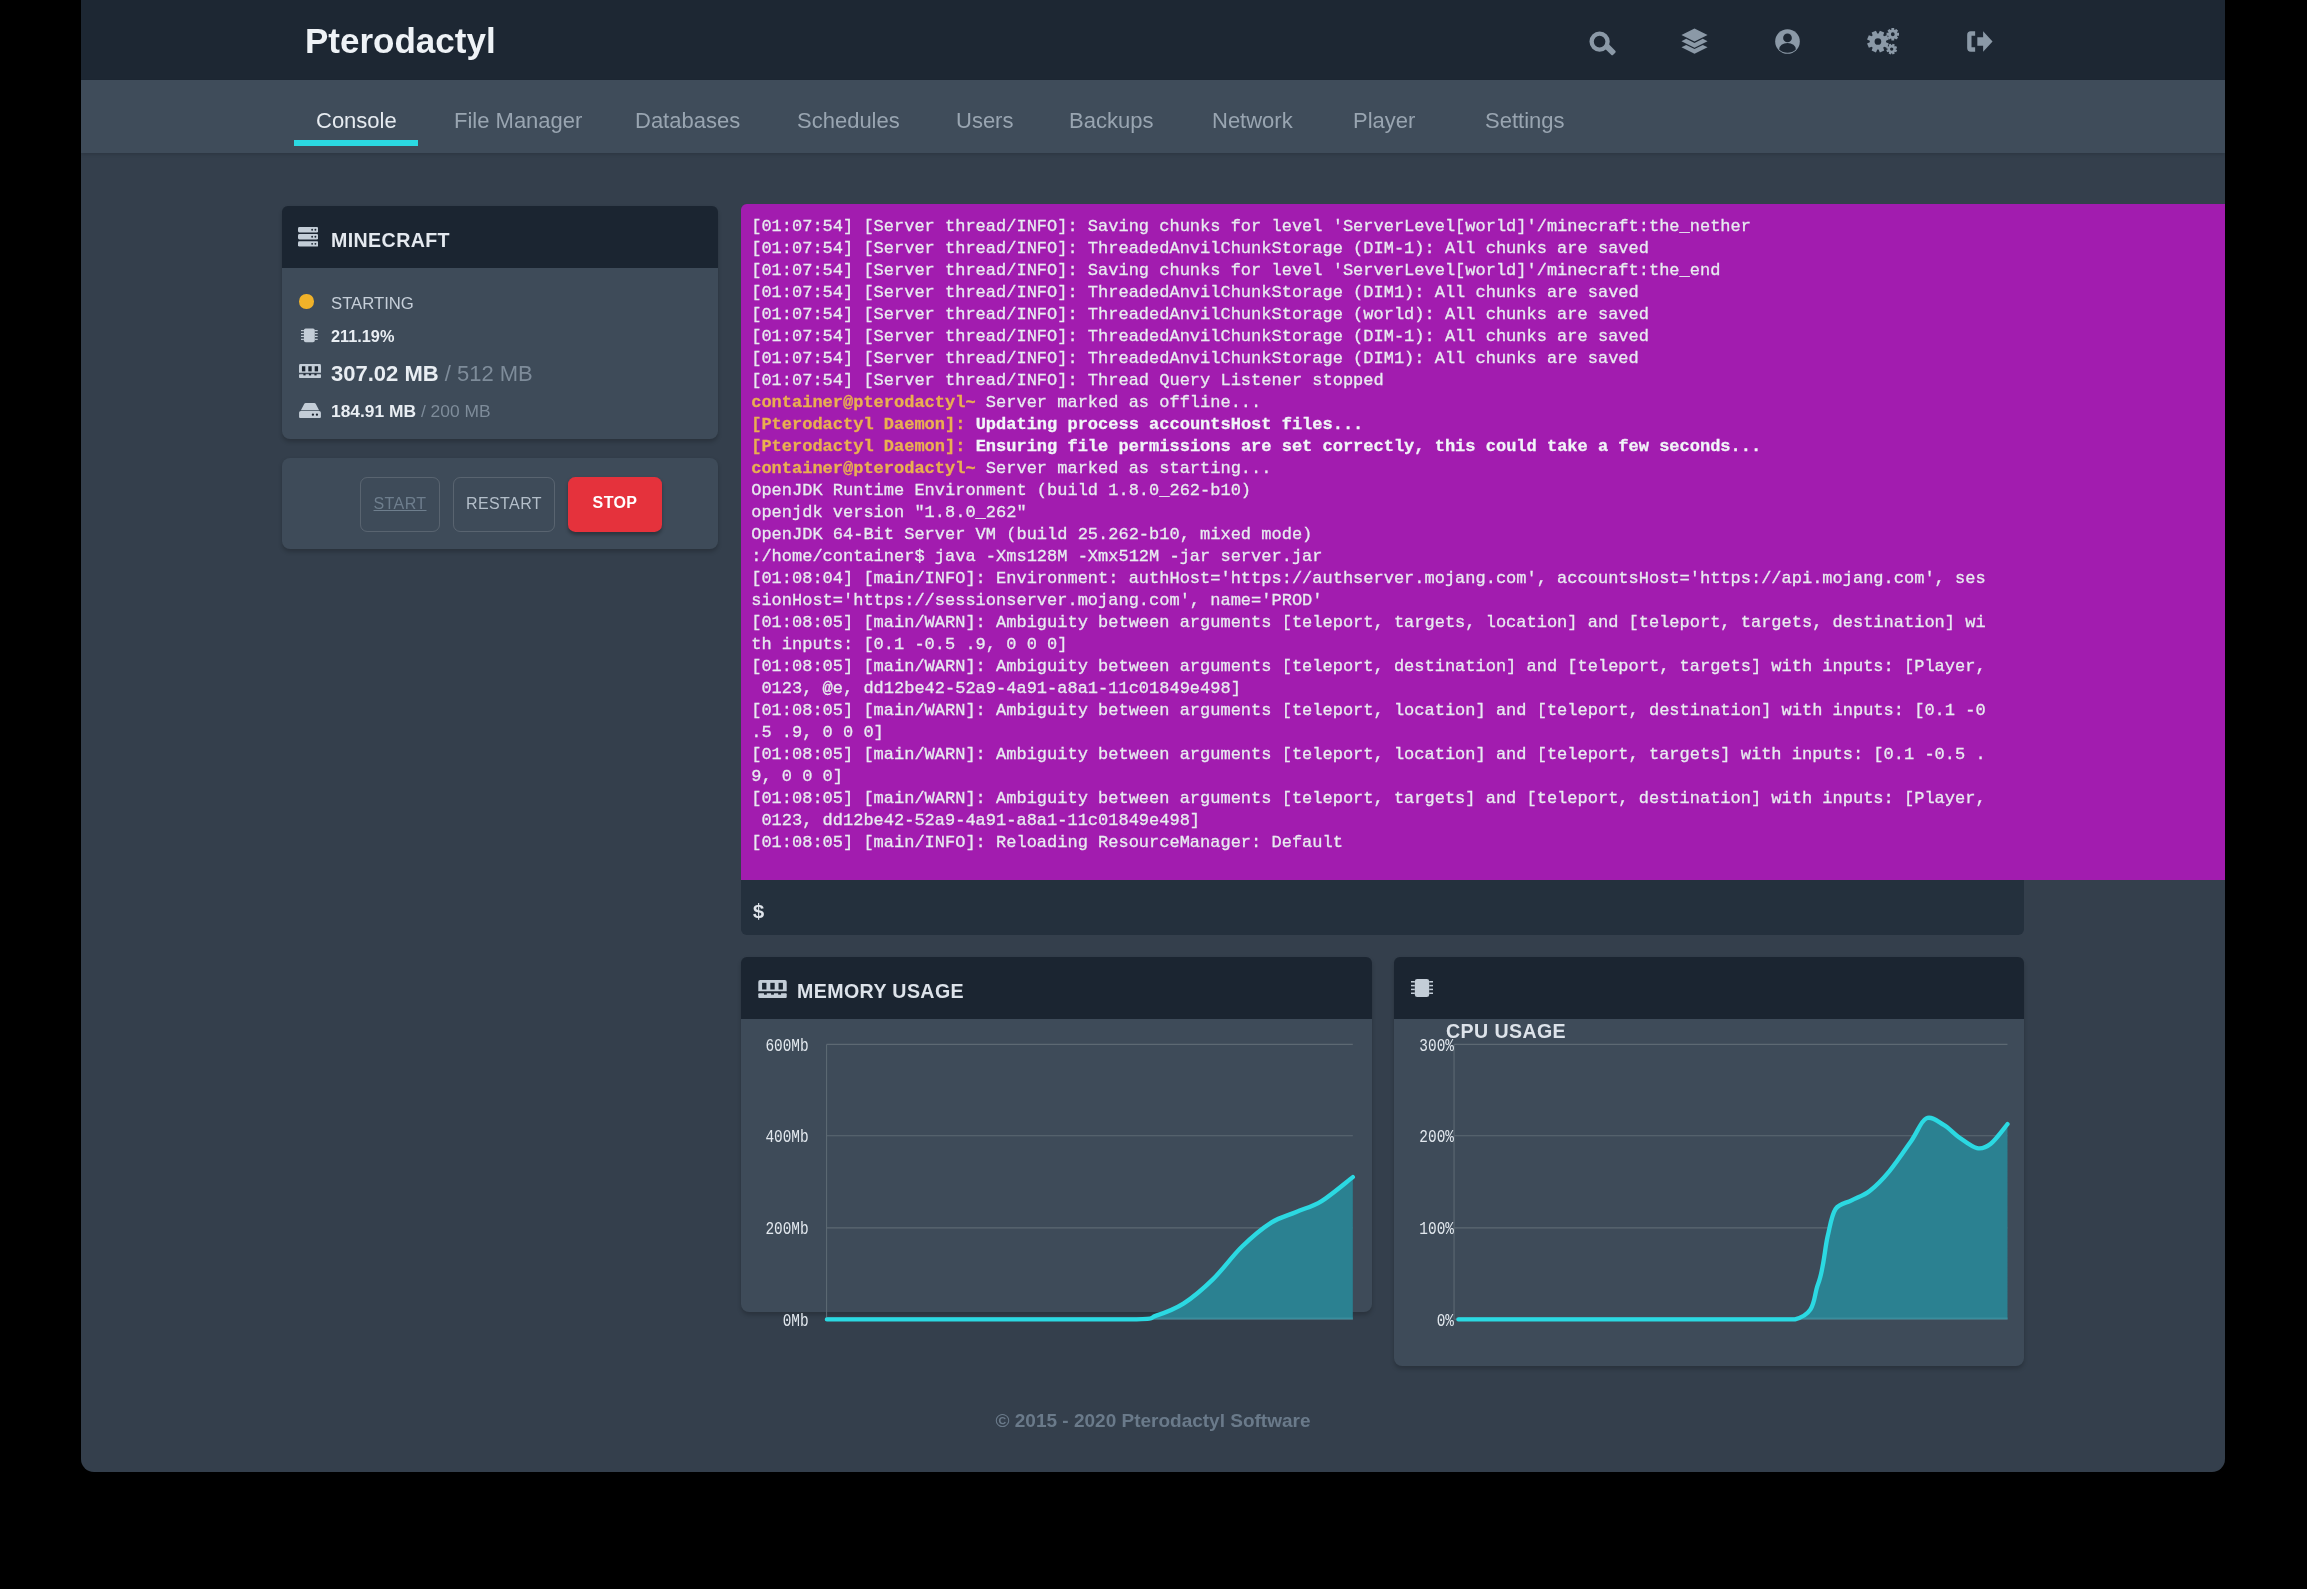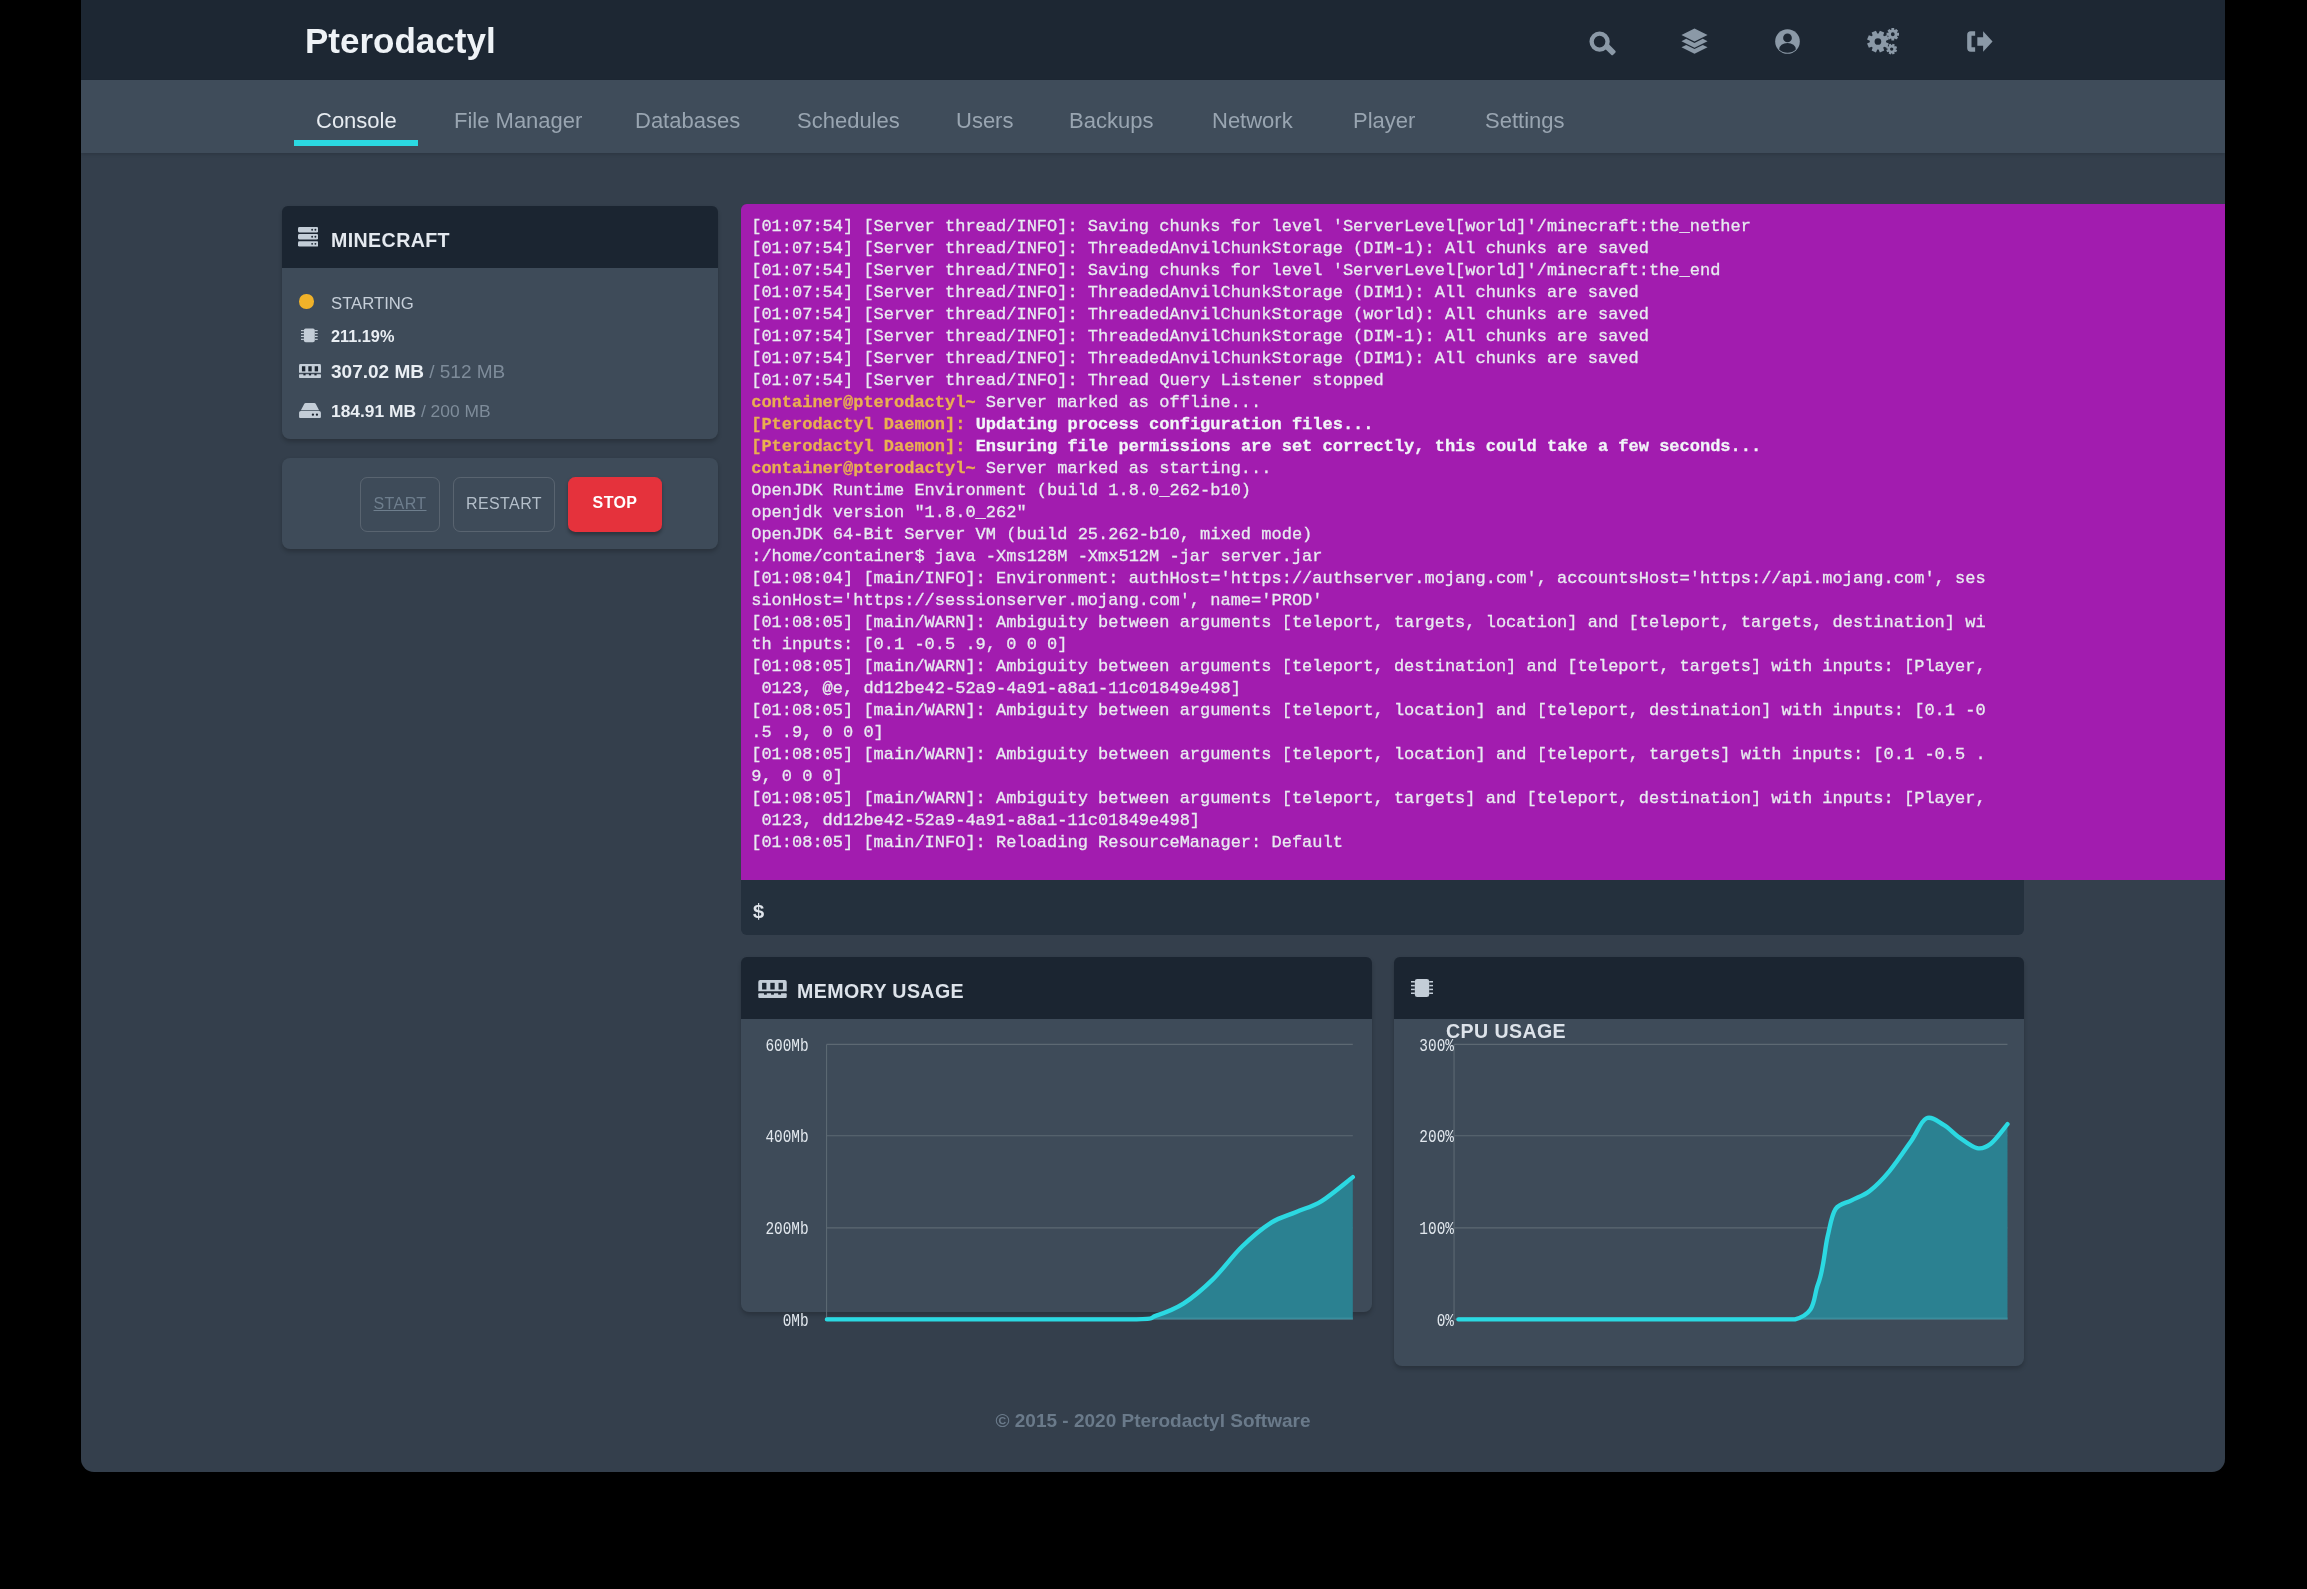--- a/index.html
+++ b/index.html
@@ -134,21 +134,21 @@
           <rect x="4" y="3" width="4.6" height="7"></rect>
           <rect x="12.7" y="3" width="4.6" height="7"></rect>
           <rect x="21.4" y="3" width="4.6" height="7"></rect>
         </g>
       <g fill="#1b2531">
           <rect x="6" y="13" width="3" height="2.5"></rect>
           <rect x="13.5" y="13" width="3" height="2.5"></rect>
           <rect x="21" y="13" width="3" height="2.5"></rect>
         </g>
     </svg>
-    <span class="srow" id="r3" style="top:155px; font-size:19px;"><b>307.02 MB</b> <span class="dim">/ 512 MB</span></span>
+    <span class="srow" id="r3" style="top:155px; font-size:22px;"><b>307.02 MB</b> <span class="dim">/ 512 MB</span></span>
     <svg class="licon" style="left:16.7px; top:197px;" width="22" height="15.3" viewBox="0 0 30 21">
       <path d="M2.5 10 L7 1.5 a2.5 2.5 0 0 1 2.2 -1.5 h11.6 a2.5 2.5 0 0 1 2.2 1.5 L27.5 10 Z"></path>
       <rect x="0" y="11" width="30" height="10" rx="2.5"></rect>
       <g fill="#1b2531">
           <circle cx="24.5" cy="16" r="1.6"></circle>
           <circle cx="19" cy="16" r="1.6"></circle>
         </g>
     </svg>
     <span class="srow" id="r4" style="top:195px; font-size:17.4px;"><b>184.91 MB</b> <span class="dim">/ 200 MB</span></span>
   </div>
@@ -162,21 +162,21 @@
   <div id="clog">
       <pre id="cpre">[01:07:54] [Server thread/INFO]: Saving chunks for level 'ServerLevel[world]'/minecraft:the_nether
 [01:07:54] [Server thread/INFO]: ThreadedAnvilChunkStorage (DIM-1): All chunks are saved
 [01:07:54] [Server thread/INFO]: Saving chunks for level 'ServerLevel[world]'/minecraft:the_end
 [01:07:54] [Server thread/INFO]: ThreadedAnvilChunkStorage (DIM1): All chunks are saved
 [01:07:54] [Server thread/INFO]: ThreadedAnvilChunkStorage (world): All chunks are saved
 [01:07:54] [Server thread/INFO]: ThreadedAnvilChunkStorage (DIM-1): All chunks are saved
 [01:07:54] [Server thread/INFO]: ThreadedAnvilChunkStorage (DIM1): All chunks are saved
 [01:07:54] [Server thread/INFO]: Thread Query Listener stopped
 <span class="y">container@pterodactyl~</span> Server marked as offline...
-<span class="y">[Pterodactyl Daemon]:</span> <b>Updating process configuration files...</b>
+<span class="y">[Pterodactyl Daemon]:</span> <b>Updating process accountsHost files...</b>
 <span class="y">[Pterodactyl Daemon]:</span> <b>Ensuring file permissions are set correctly, this could take a few seconds...</b>
 <span class="y">container@pterodactyl~</span> Server marked as starting...
 OpenJDK Runtime Environment (build 1.8.0_262-b10)
 openjdk version "1.8.0_262"
 OpenJDK 64-Bit Server VM (build 25.262-b10, mixed mode)
 :/home/container$ java -Xms128M -Xmx512M -jar server.jar
 [01:08:04] [main/INFO]: Environment: authHost='https://authserver.mojang.com', accountsHost='https://api.mojang.com', ses
 sionHost='https://sessionserver.mojang.com', name='PROD'
 [01:08:05] [main/WARN]: Ambiguity between arguments [teleport, targets, location] and [teleport, targets, destination] wi
 th inputs: [0.1 -0.5 .9, 0 0 0]

